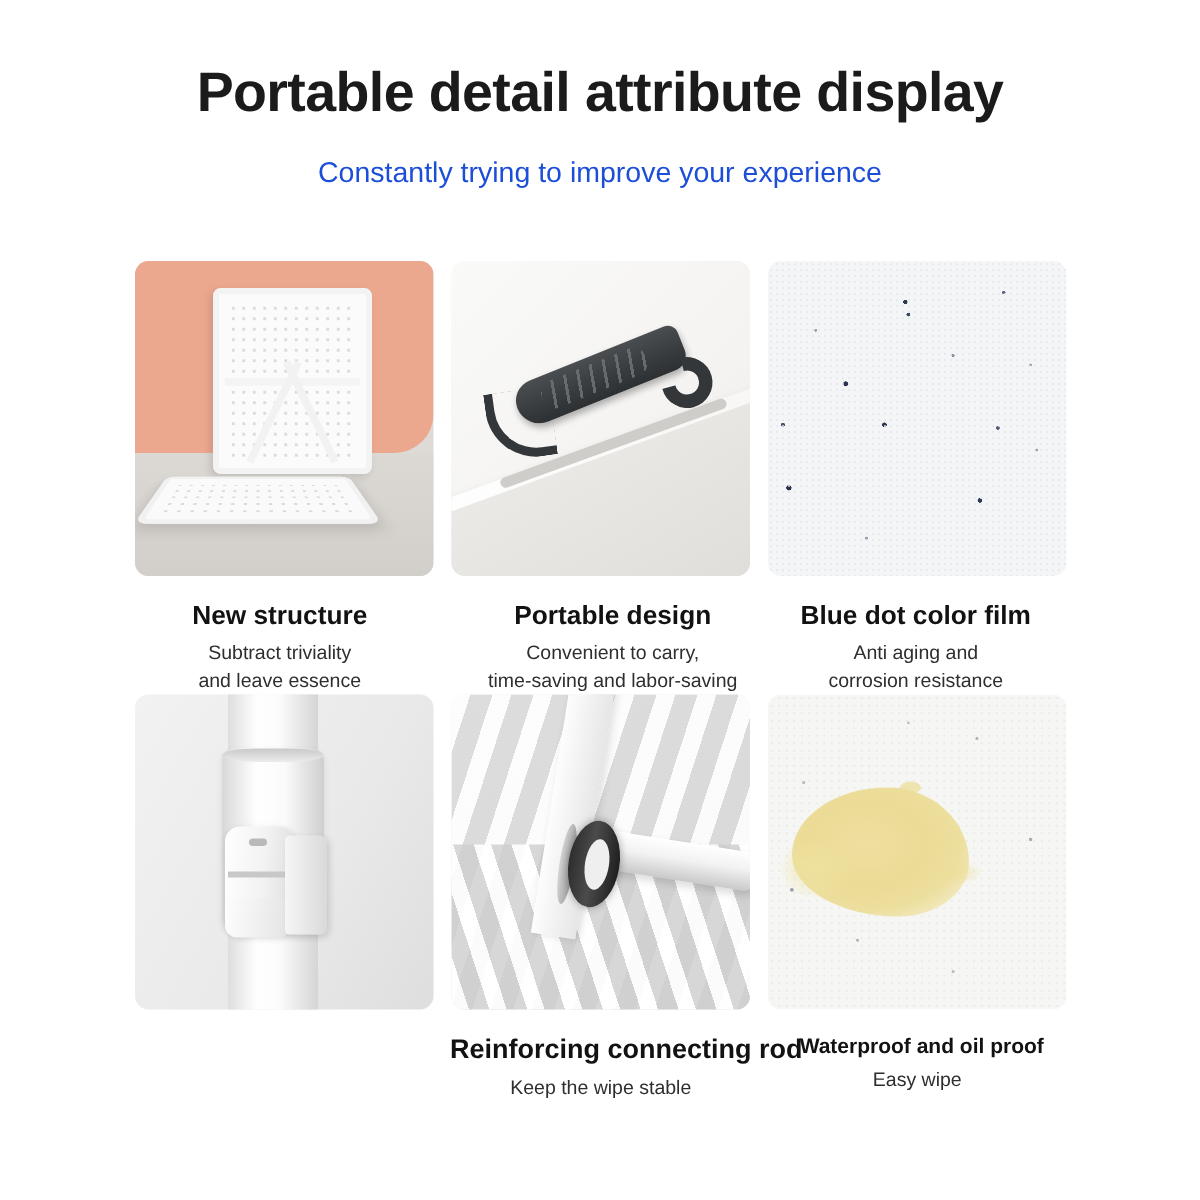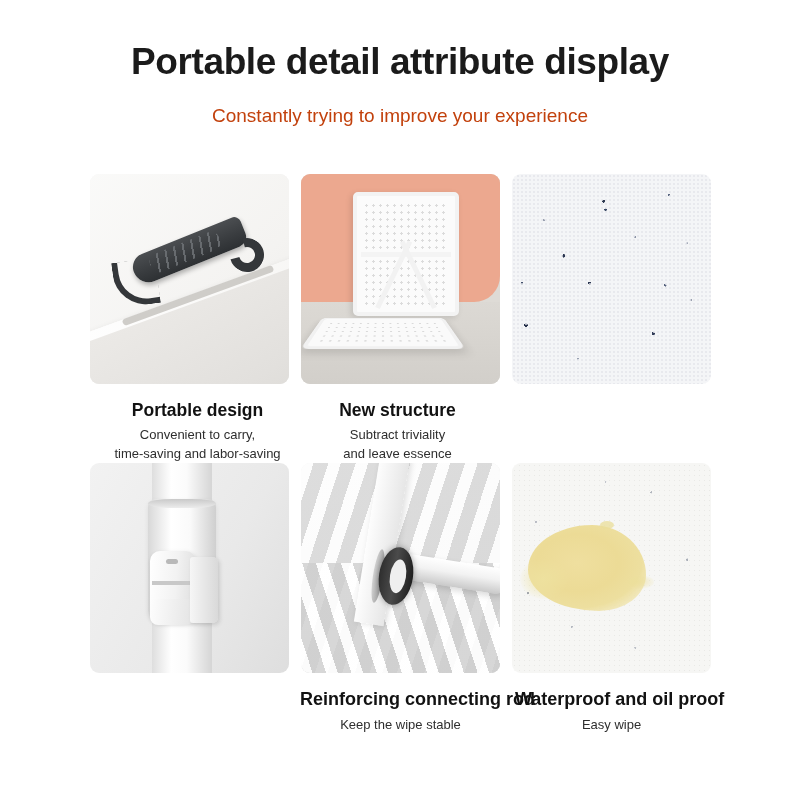--- a/index.html
+++ b/index.html
@@ -26,21 +26,21 @@
     font-size: 37px;
     font-weight: bold;
     color: #1b1b1b;
     letter-spacing: -0.4px;
     line-height: 1.1;
   }
 
   .page-subtitle {
     margin-top: 22px;
     font-size: 19px;
-    color: #c2410c;
+    color: #1d4ed8;
     font-weight: normal;
   }
 
   
   .grid {
     position: absolute;
     left: 90px;
     top: 174px;
     width: 622px;
   }
@@ -86,21 +86,21 @@
   .c1 .caption-sub   { transform: translateX(8px); }
   .c2 .caption-title { transform: translateX(-3px); }
   .c2 .caption-sub   { transform: translateX(-3px); }
   .c3 .caption-title { transform: translateX(-1px); }
   .c3 .caption-sub   { transform: translateX(-1px); }
 
   
   .c4 .caption-title { transform: translateX(5px); }
   .c4 .caption-sub   { transform: translateX(5px); }
   .c5 .caption-title { font-size: 18px; transform: translateX(-1px); }
-  .c6 .caption-title { font-size: 18px; transform: translateX(3px); }
+  .c6 .caption-title { font-size: 14px; transform: translateX(3px); }
 
   
   .img-handle { background: linear-gradient(160deg,#f7f7f6 0%,#efeeec 45%,#e4e3e1 100%); }
   .img-handle .edge-top {
     position: absolute; left: -30px; top: -40px; width: 300px; height: 250px;
     background: linear-gradient(155deg,#fbfbfa 0%,#f4f3f1 60%,#ebeae7 100%);
     transform: rotate(-20deg);
   }
   .img-handle .edge-band {
     position: absolute; left: -40px; top: 118px; width: 300px; height: 20px;
@@ -360,62 +360,69 @@
 
   <div class="header">
     <div class="page-title">Portable detail attribute display</div>
     <div class="page-subtitle">Constantly trying to improve your experience</div>
   </div>
 
   <div class="grid">
 
     <div class="row row1">
 
-      <div class="cell c1">
-        <div class="thumb img-handle">
-          <div class="edge-top"></div>
-          <div class="edge-band"></div>
-          <div class="edge-lower"></div>
-          <div class="slot"></div>
-          <div class="tail"></div>
-          <div class="grip"></div>
-          <div class="hook"></div>
-        </div>
-        <div class="cap-wrap-r1">
-          <div class="caption-title">Portable design</div>
-          <div class="caption-sub">
-            <span>Convenient to carry,</span><br>
-            <span>time-saving and labor-saving</span>
-          </div>
-        </div>
-      </div>
-
       <div class="cell c2">
         <div class="thumb img-fold">
           <div class="wall"></div>
           <div class="floor"></div>
           <div class="panel">
             <div class="bar"></div>
             <div class="v1"></div>
             <div class="v2"></div>
           </div>
           <div class="base"></div>
         </div>
         <div class="cap-wrap-r1">
           <div class="caption-title">New structure</div>
           <div class="caption-sub">
             <span>Subtract triviality</span><br>
             <span>and leave essence</span>
           </div>
         </div>
       </div>
 
+      <div class="cell c1">
+        <div class="thumb img-handle">
+          <div class="edge-top"></div>
+          <div class="edge-band"></div>
+          <div class="edge-lower"></div>
+          <div class="slot"></div>
+          <div class="tail"></div>
+          <div class="grip"></div>
+          <div class="hook"></div>
+        </div>
+        <div class="cap-wrap-r1">
+          <div class="caption-title">Portable design</div>
+          <div class="caption-sub">
+            <span>Convenient to carry,</span><br>
+            <span>time-saving and labor-saving</span>
+          </div>
+        </div>
+      </div>
+
       <div class="cell c3">
         <div class="thumb img-speck">
           <div class="grain"></div>
+        </div>
+        <div class="cap-wrap-r1">
+          <div class="caption-title">Blue dot color film</div>
+          <div class="caption-sub">
+            <span>Anti aging and</span><br>
+            <span>corrosion resistance</span>
+          </div>
         </div>
       </div>
 
     </div>
 
     <div class="row row2">
 
       <div class="cell c4">
         <div class="thumb img-hoop">
           <div class="tube"></div>

